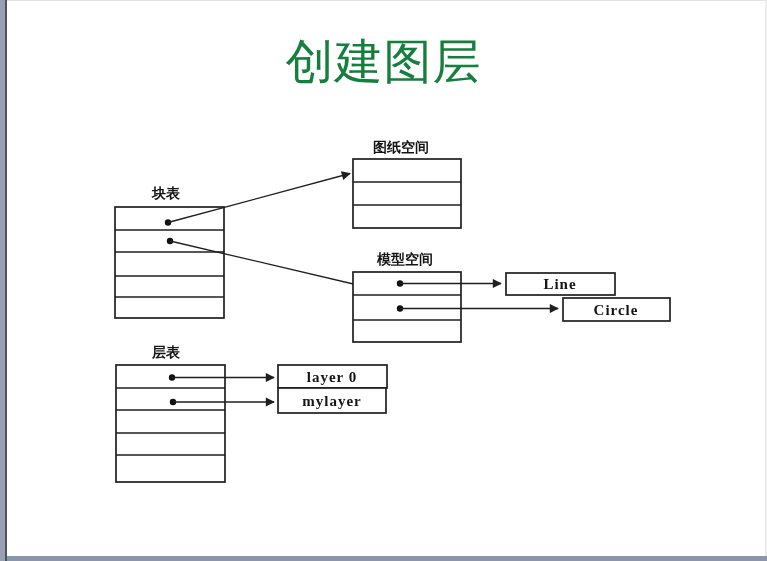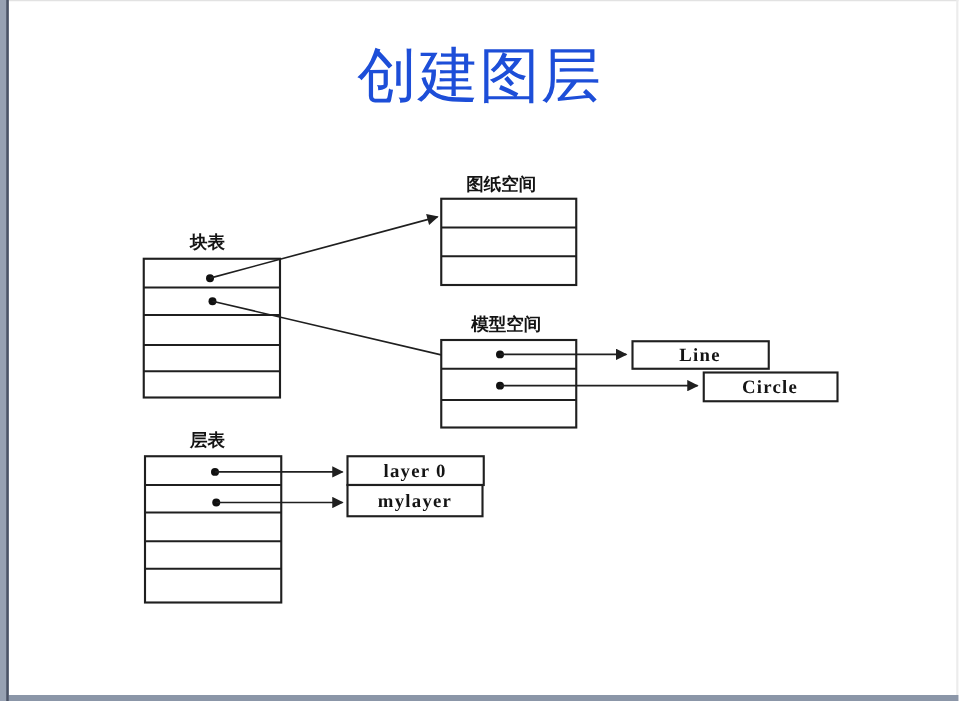--- a/index.html
+++ b/index.html
@@ -45,21 +45,21 @@
   .slide-title {
     position: absolute;
     left: 0; top: 36px;
     width: 767px;
     margin: 0;
     text-align: center;
     font-family: "Liberation Serif", serif;
     font-weight: 400;
     font-size: 48px;
     line-height: 1.1;
-    color: #1d4ed8;
+    color: #15803d;
     letter-spacing: 1px;
   }
   svg.diagram {
     position: absolute;
     left: 0; top: 0;
     width: 767px;
     height: 561px;
   }
   .box {
     fill: #ffffff;

